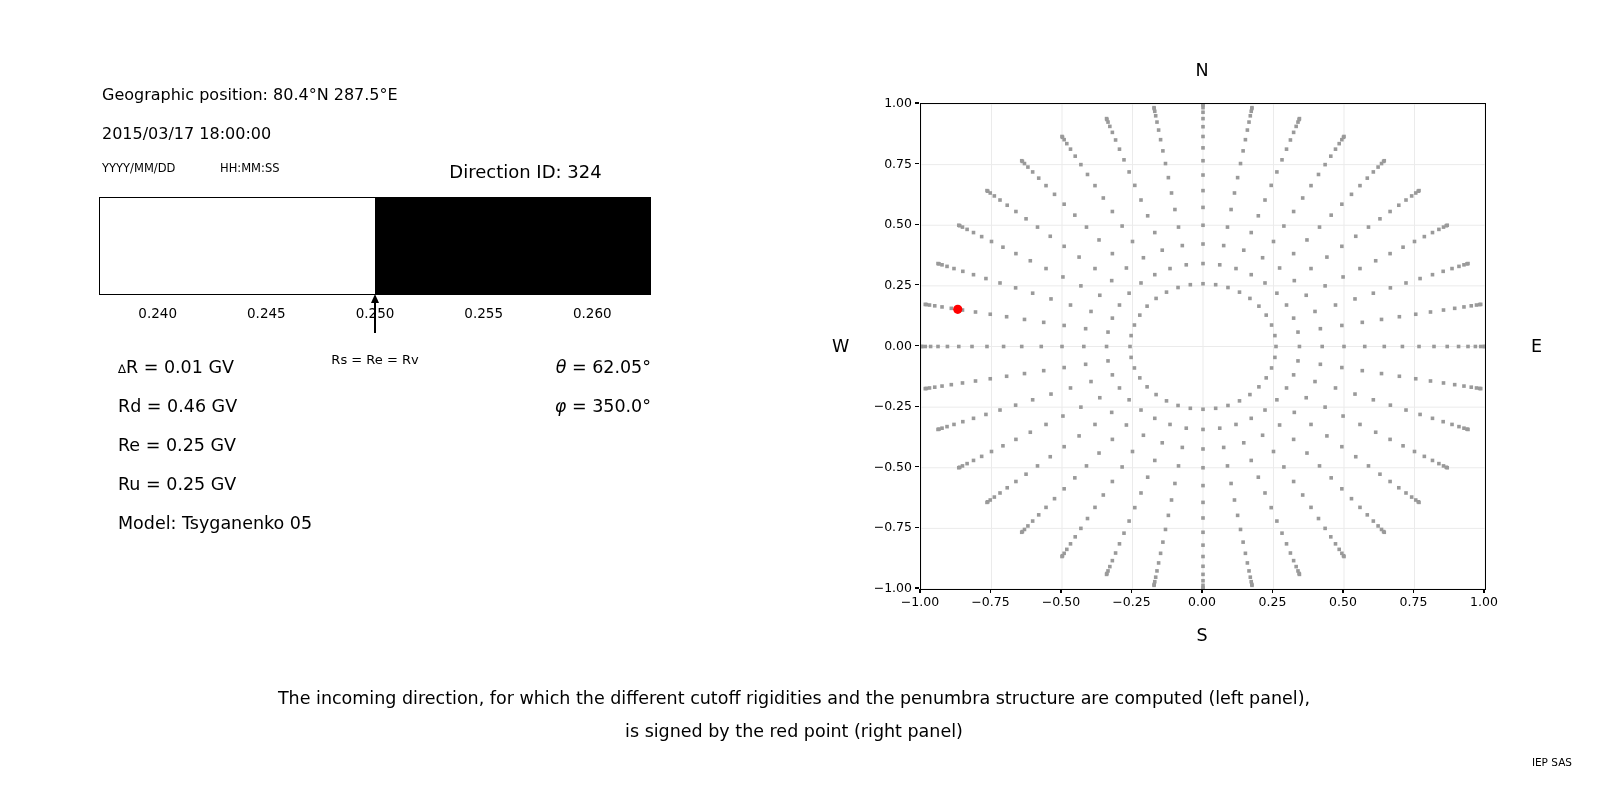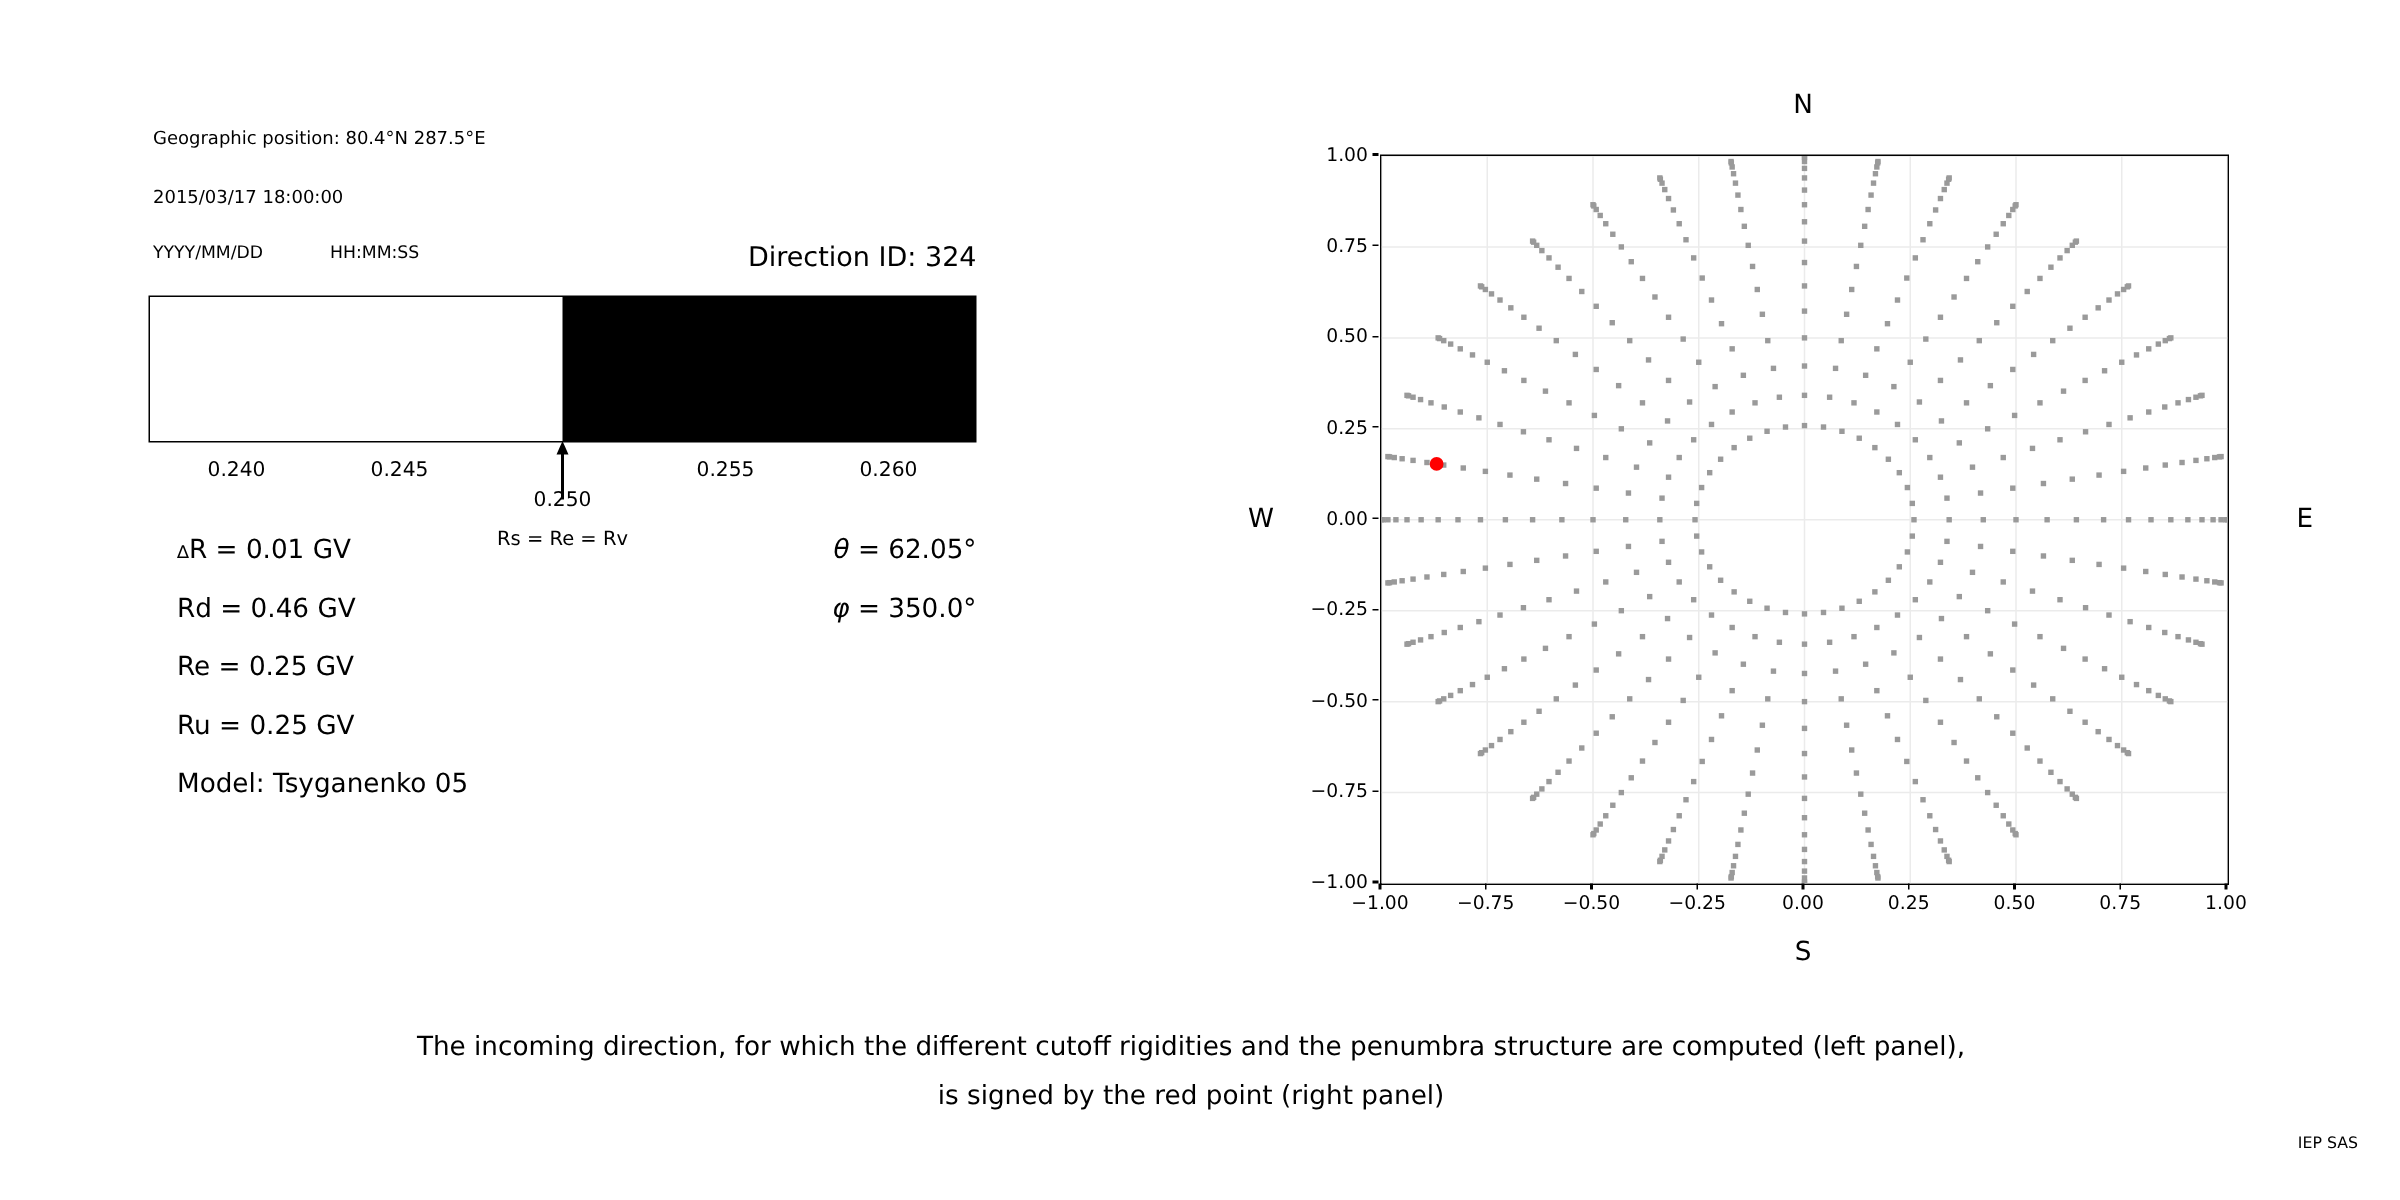--- a/index.html
+++ b/index.html
@@ -1,21 +1,21 @@
 <!DOCTYPE html>
 <html><head>
 <meta charset="utf-8">
 <style>
   html,body{margin:0;padding:0;background:#fff;}
   #canvas{
     position:relative;width:1600px;height:800px;background:#ffffff;
     font-family:"DejaVu Sans","Liberation Sans",sans-serif;color:#000;overflow:hidden;
   }
   .abs{position:absolute;}
-  .t-main{font-size:12px;line-height:1.2;text-align:center;}
+  .t-main{font-size:16px;line-height:1.2;text-align:center;}
   .t-small{font-size:11.5px;line-height:1.2;}
   .t-id{font-size:18px;line-height:1.2;}
   
   #left-chart{position:absolute;left:99px;top:197px;width:552px;height:200px;}
   #penumbra-plot{
     position:absolute;left:0;top:0;width:552px;height:98px;
     border:1.3px solid #000;box-sizing:border-box;background:#fff;overflow:hidden;
   }
   .pen-region{position:absolute;top:0;height:100%;}
   .pen-tick{position:absolute;top:108px;transform:translateX(-50%);font-size:13.5px;white-space:nowrap;}
@@ -55,31 +55,31 @@
 <div id="canvas">
 
   <div class="abs t-main" style="left:102px;top:85px;">Geographic position: 80.4°N 287.5°E</div>
 
   <div class="abs t-main" style="left:102px;top:124px;">2015/03/17 18:00:00</div>
 
   <div class="abs t-small" style="left:102px;top:162px;">YYYY/MM/DD</div>
 
   <div class="abs t-small" style="left:220px;top:162px;">HH:MM:SS</div>
 
-  <div class="abs t-id" style="left:400px;top:161px;width:251px;text-align:right;">Direction ID: 324</div>
+  <div class="abs t-id" style="left:400px;top:161px;width:251px;text-align:center;">Direction ID: 324</div>
 
   <div id="left-chart">
     <div id="penumbra-plot">
         <div class="pen-region" style="left: -1px; width: 277px; background: rgb(255, 255, 255);"></div>
         <div class="pen-region" style="left: 275px; width: 277px; background: rgb(0, 0, 0);"></div>
       </div>
     <div id="pen-ticks">
         <span class="pen-tick" style="left: 58.6772px;">0.240</span>
         <span class="pen-tick" style="left: 167.339px;">0.245</span>
-        <span class="pen-tick" style="left: 276px; margin-top: 20px;">0.250</span>
+        <span class="pen-tick" style="left: 276px;">0.250</span>
         <span class="pen-tick" style="left: 384.661px;">0.255</span>
         <span class="pen-tick" style="left: 493.323px;">0.260</span>
       </div>
     <div id="pen-arrow-head" style="left: 271.5px;"></div>
     <div id="pen-arrow-stem" style="left: 275.3px;"></div>
     <div id="pen-arrow-label" style="left: 276px;">Rs = Re = Rv</div>
   </div>
 
   <div class="param" style="top:357px;"><span class="dsym">∆</span><span>R = 0.01 GV</span></div>
   <div class="param" style="top:396px;">Rd = 0.46 GV</div>

